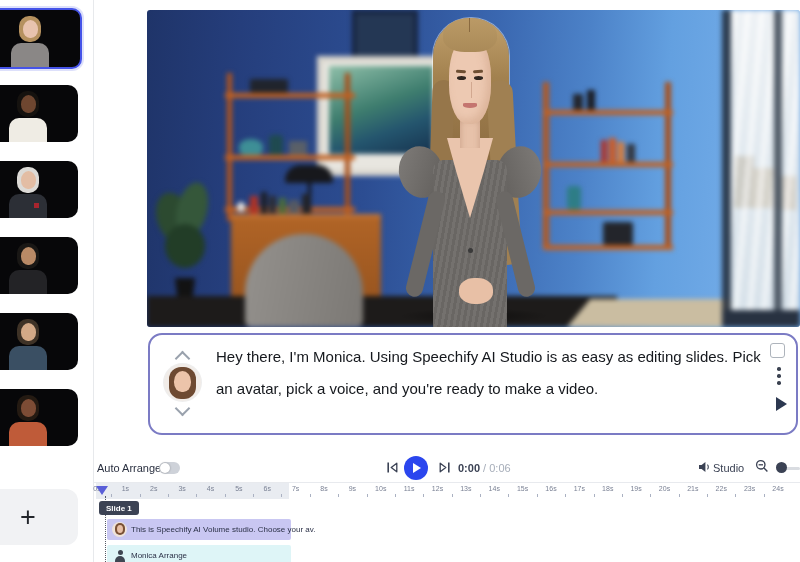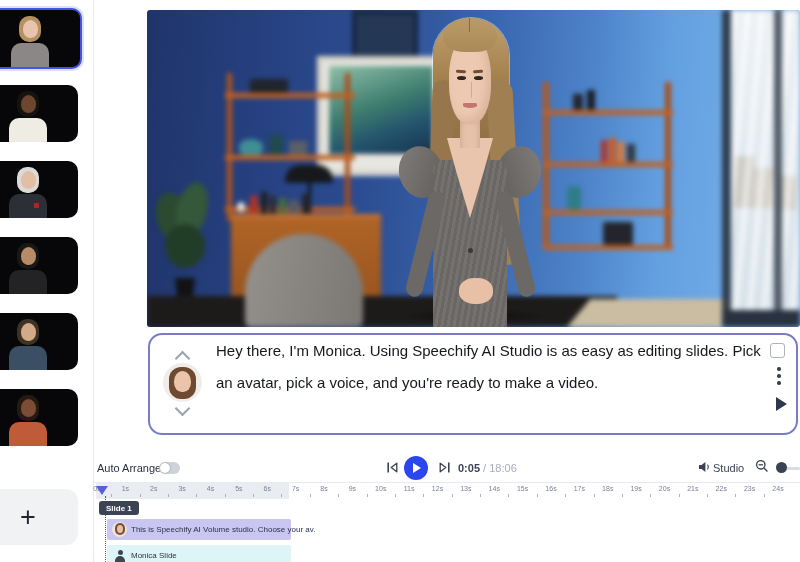--- a/index.html
+++ b/index.html
@@ -107,21 +107,21 @@
 
   
   .script-panel{position:absolute;left:148px;top:333px;width:646px;height:98px;background:#fff;
     border:2px solid #7b7bc4;border-radius:14px;}
   .chev{position:absolute;width:9px;height:9px;border-left:2px solid #9aa2ad;border-top:2px solid #9aa2ad;}
   .chev-up{left:27px;top:18px;transform:rotate(45deg);}
   .chev-down{left:27px;top:68px;transform:rotate(225deg);}
   .spk-avatar{position:absolute;left:14px;top:29px;width:37px;height:37px;border-radius:50%;background:#f1ece8;overflow:hidden;box-shadow:0 0 0 1px #eee;}
   .spk-hair{position:absolute;left:5px;top:3px;width:27px;height:32px;border-radius:12px;background:#6e4a32;}
   .spk-face{position:absolute;left:10px;top:7px;width:17px;height:21px;border-radius:50% 50% 45% 45%;background:#ecc4aa;}
-  .script-text{position:absolute;left:66px;top:0;width:556px;font-size:15px;line-height:31.5px;color:#15181d;margin:0;}
+  .script-text{position:absolute;left:66px;top:6px;width:556px;font-size:15px;line-height:31.5px;color:#15181d;margin:0;}
   .sp-checkbox{position:absolute;right:11px;top:8px;width:13px;height:13px;border:1.5px solid #aeb4bc;border-radius:3px;background:#fff;}
   .sp-dots{position:absolute;right:15px;top:32px;width:4px;}
   .sp-dots i{display:block;width:3.5px;height:3.5px;border-radius:50%;background:#3a4150;margin:0 0 3.5px 0;}
   .sp-play{position:absolute;right:9px;top:62px;width:0;height:0;border-left:11px solid #2c3850;border-top:7px solid transparent;border-bottom:7px solid transparent;}
 
   
   .ctl-label{position:absolute;font-size:11px;color:#2a3040;}
   .lbl-autoarrange{left:97px;top:462px;}
   .toggle{position:absolute;left:159px;top:462px;width:21px;height:12px;border-radius:7px;background:#ced2d9;}
   .toggle .knob{position:absolute;left:1px;top:1px;width:10px;height:10px;border-radius:50%;background:#fff;box-shadow:0 0 2px rgba(0,0,0,.35);}
@@ -328,23 +328,23 @@
   <path d="M10.8 2.2 5.2 6.5l5.6 4.3z" fill="none" stroke="#3b4254" stroke-width="1.3" stroke-linejoin="round"></path>
 </svg>
 <div class="play-btn" data-interactable="true">
     <i data-interactable="false"></i>
   </div>
 <svg class="ctl-svg sk-fwd" data-interactable="true" width="13" height="13" viewBox="0 0 13 13">
   <path d="M10.8 1.5v10" stroke="#3b4254" stroke-width="1.6" fill="none"></path>
   <path d="M2.2 2.2l5.6 4.3-5.6 4.3z" fill="none" stroke="#3b4254" stroke-width="1.3" stroke-linejoin="round"></path>
 </svg>
 <div class="time" data-interactable="false">
-  <span class="cur">0:05</span>
+  <span class="cur">0:00</span>
   <span class="sep">/</span>
-  <span class="dur">18:06</span>
+  <span class="dur">0:06</span>
 </div>
 
 <svg class="ctl-svg vol-icon" data-interactable="true" width="13" height="12" viewBox="0 0 13 12">
   <path d="M1 4h2.6L7.4 1v10L3.6 8H1z" fill="#3b4254"></path>
   <path d="M9.4 3.6c1.2 1.2 1.2 3.6 0 4.8" stroke="#3b4254" stroke-width="1.1" fill="none"></path>
 </svg>
 <span class="ctl-label lbl-volume" data-interactable="true">Studio</span>
 <svg class="ctl-svg zoomout-icon" data-interactable="true" width="14" height="14" viewBox="0 0 14 14">
   <circle cx="5.8" cy="5.8" r="4.2" stroke="#3b4254" stroke-width="1.3" fill="none"></circle>
   <path d="M3.6 5.8h4.4" stroke="#3b4254" stroke-width="1.3"></path>
@@ -415,14 +415,14 @@
       <div class="mh"></div>
       <div class="mf"></div>
     </div>
   <span class="txt" data-interactable="false">This is Speechify AI Volume studio. Choose your av.</span>
 </div>
 <div class="clip avatar-clip" data-interactable="true">
   <div class="person-icon" data-interactable="false">
       <div class="ph"></div>
       <div class="pb"></div>
     </div>
-  <span class="txt" data-interactable="false">Monica Slide</span>
+  <span class="txt" data-interactable="false">Monica Arrange</span>
 </div>
 
 </body></html>

